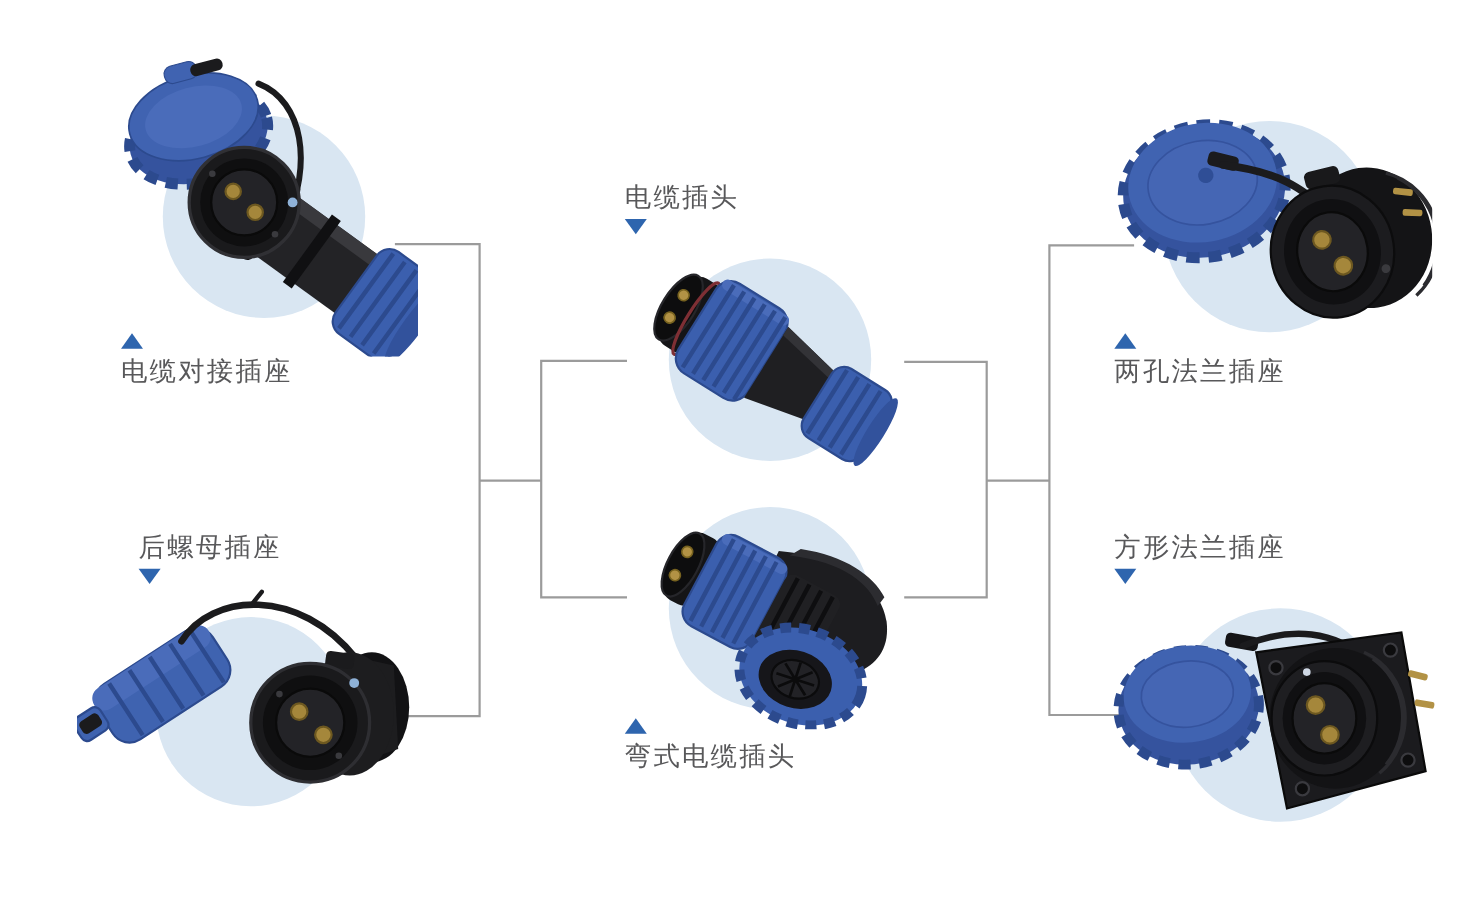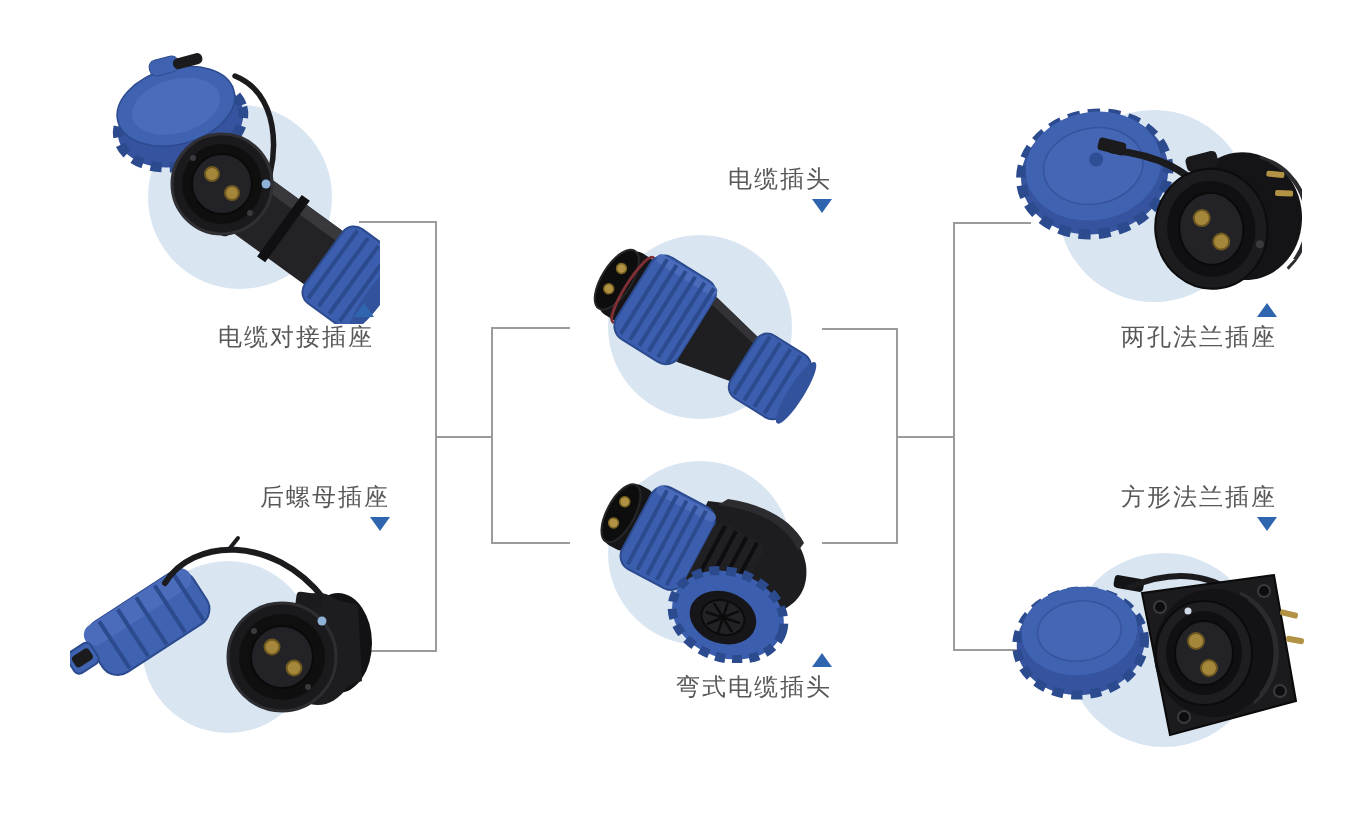--- a/index.html
+++ b/index.html
@@ -7,21 +7,21 @@
     position:relative;
     width:1347px;height:816px;
     background:#ffffff;
     overflow:hidden;
     font-family:"DejaVu Sans","Liberation Sans",sans-serif;
   }
   .lines{position:absolute;left:0;top:0;width:1347px;height:816px;}
   .cpath{stroke:var(--connector-line,#9b9b9b);stroke-width:2;fill:none;}
   .product{position:absolute;margin:0;padding:0;}
   .product svg{display:block;}
-  .label-group{position:absolute;width:264px;display:flex;flex-direction:column;align-items:flex-end;}
+  .label-group{position:absolute;width:264px;display:flex;flex-direction:column;align-items:flex-start;}
   .label-text{
     font-size:24px;line-height:28px;letter-spacing:2px;
     color:var(--label-text,#58585a);text-align:center;white-space:nowrap;
   }
   .arrow-up{width:0;height:0;border-left:10px solid transparent;border-right:10px solid transparent;
     border-bottom:14px solid var(--arrow-blue,#2e65ae);}
   .arrow-down{width:0;height:0;border-left:10px solid transparent;border-right:10px solid transparent;
     border-top:14px solid var(--arrow-blue,#2e65ae);}
   .gap-sm{margin-top:6px;}
 </style>

